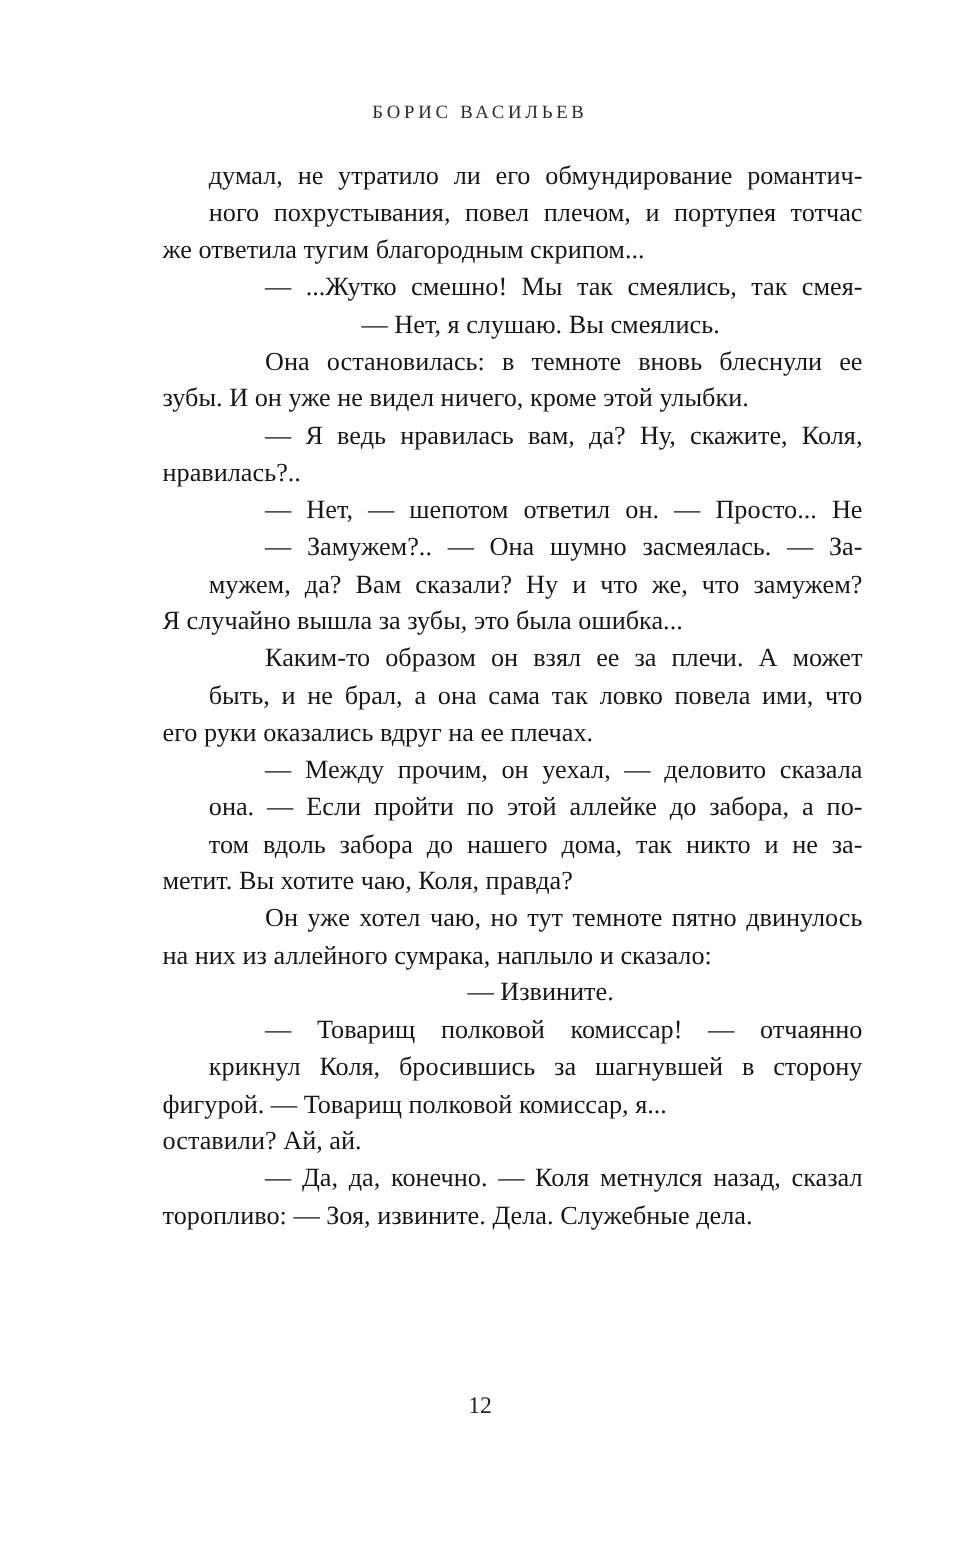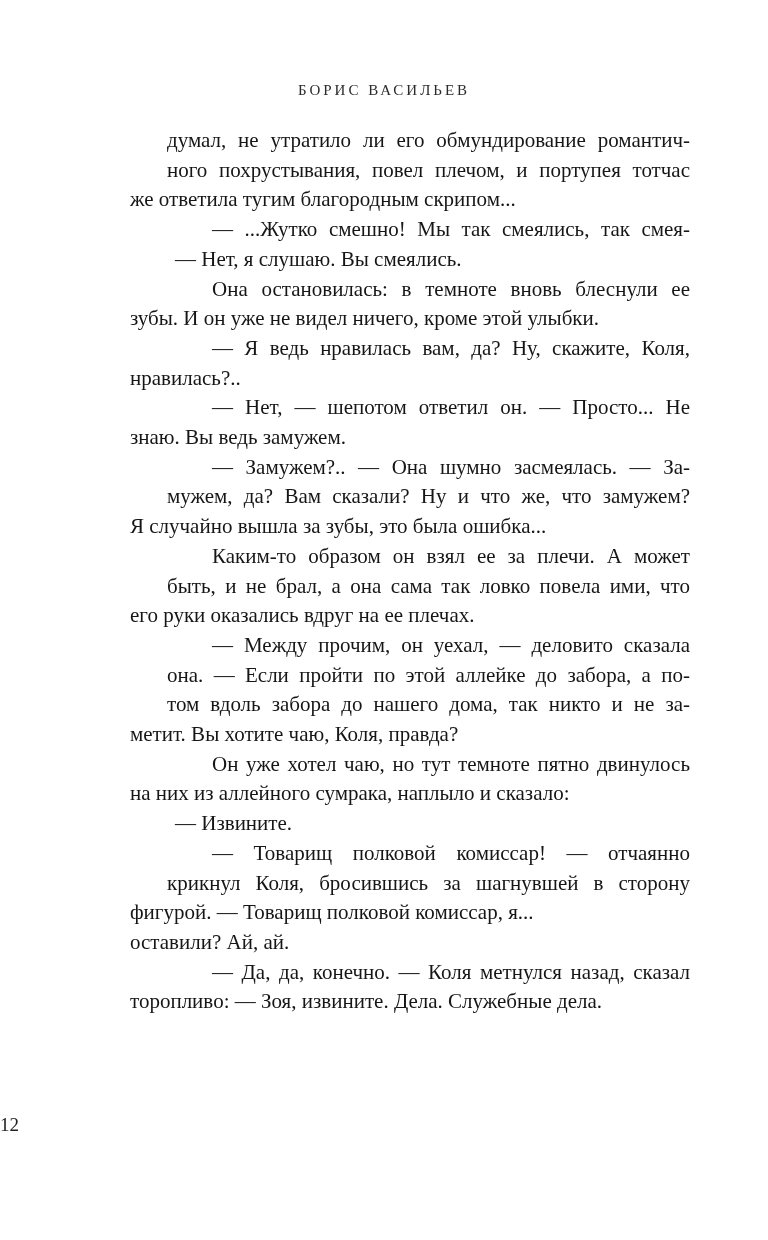--- a/index.html
+++ b/index.html
@@ -41,27 +41,28 @@
     text-align: left;
   }
   .line.just {
     text-align: justify;
     text-align-last: justify;
     margin-left: 37px;
     -moz-text-align-last: justify;
   }
   .line.indent {
     text-indent: 45px;
+    text-align: center;
   }
   .page-number {
     position: absolute;
     top: 1114px;
     left: 0;
     right: 0;
-    text-align: left;
+    text-align: center;
     font-size: 19px;
     color: #222222;
   }
 </style>
 </head>
 <body>
 
 <div class="page">
   <div class="running-header">БОРИС ВАСИЛЬЕВ</div>
 
@@ -69,21 +70,20 @@
       <div class="line just">думал, не утратило ли его обмундирование романтич-</div>
       <div class="line just">ного похрустывания, повел плечом, и портупея тотчас</div>
       <div class="line">же ответила тугим благородным скрипом...</div>
       <div class="line indent just">— ...Жутко смешно! Мы так смеялись, так смея-</div>
       <div class="line indent">— Нет, я слушаю. Вы смеялись.</div>
       <div class="line indent just">Она остановилась: в темноте вновь блеснули ее</div>
       <div class="line">зубы. И он уже не видел ничего, кроме этой улыбки.</div>
       <div class="line indent just">— Я ведь нравилась вам, да? Ну, скажите, Коля,</div>
       <div class="line">нравилась?..</div>
       <div class="line indent just">— Нет, — шепотом ответил он. — Просто... Не</div>
-      <div class="line">знаю. Вы ведь замужем.</div>
       <div class="line indent just">— Замужем?.. — Она шумно засмеялась. — За-</div>
       <div class="line just">мужем, да? Вам сказали? Ну и что же, что замужем?</div>
       <div class="line">Я случайно вышла за зубы, это была ошибка...</div>
       <div class="line indent just">Каким-то образом он взял ее за плечи. А может</div>
       <div class="line just">быть, и не брал, а она сама так ловко повела ими, что</div>
       <div class="line">его руки оказались вдруг на ее плечах.</div>
       <div class="line indent just">— Между прочим, он уехал, — деловито сказала</div>
       <div class="line just">она. — Если пройти по этой аллейке до забора, а по-</div>
       <div class="line just">том вдоль забора до нашего дома, так никто и не за-</div>
       <div class="line">метит. Вы хотите чаю, Коля, правда?</div>

